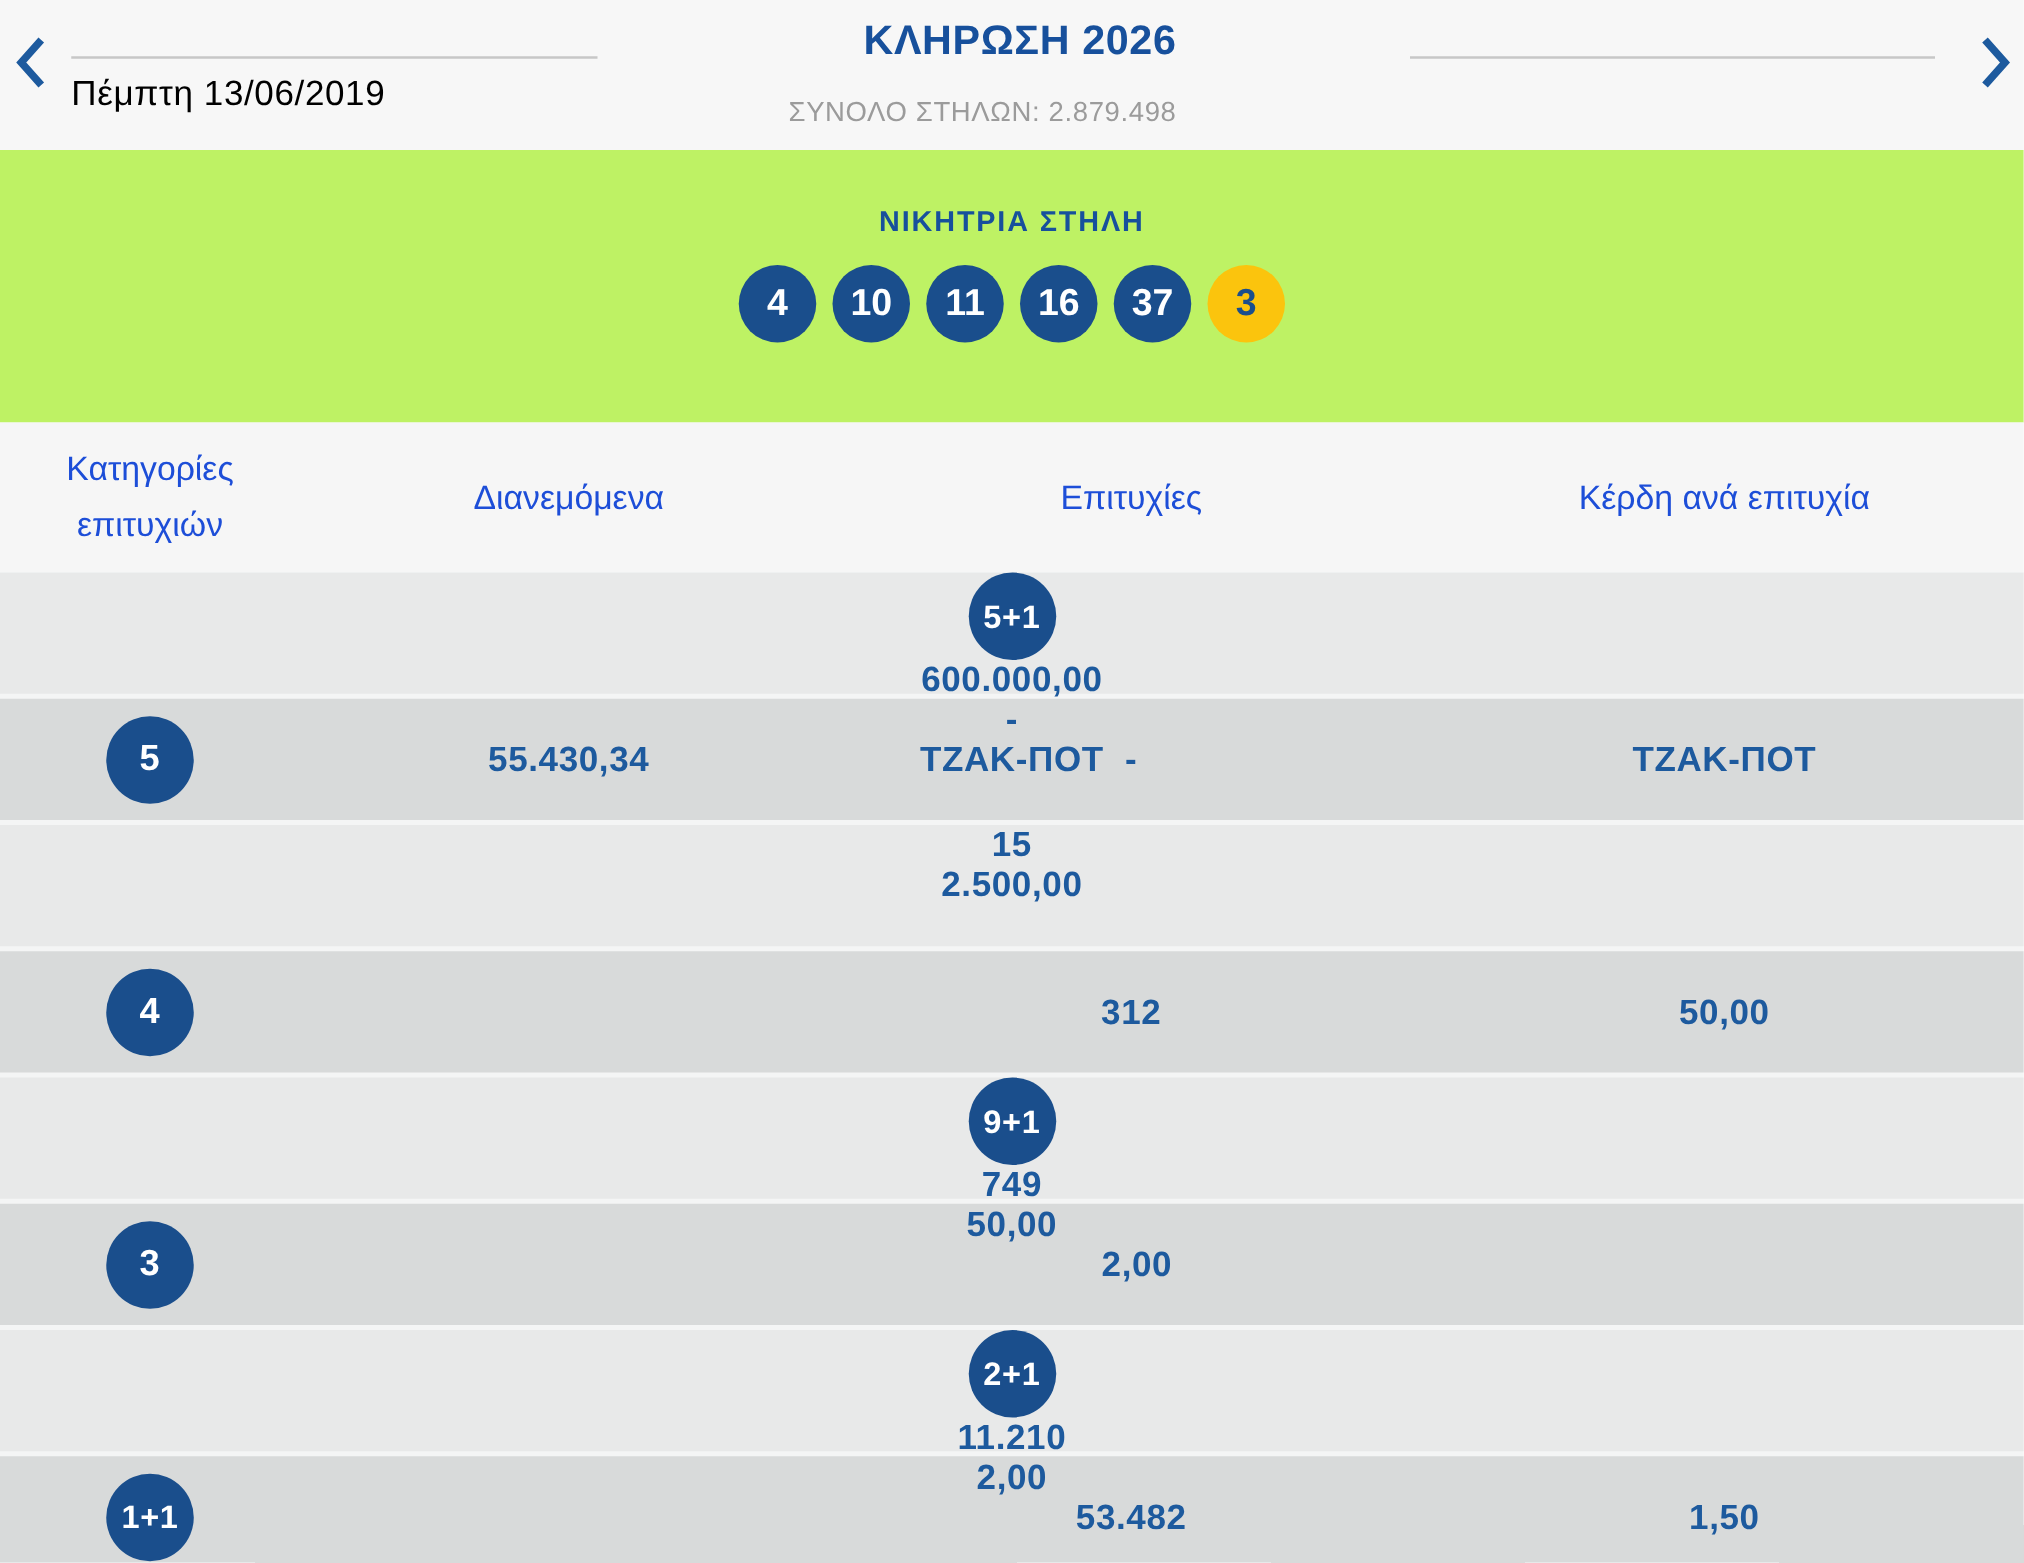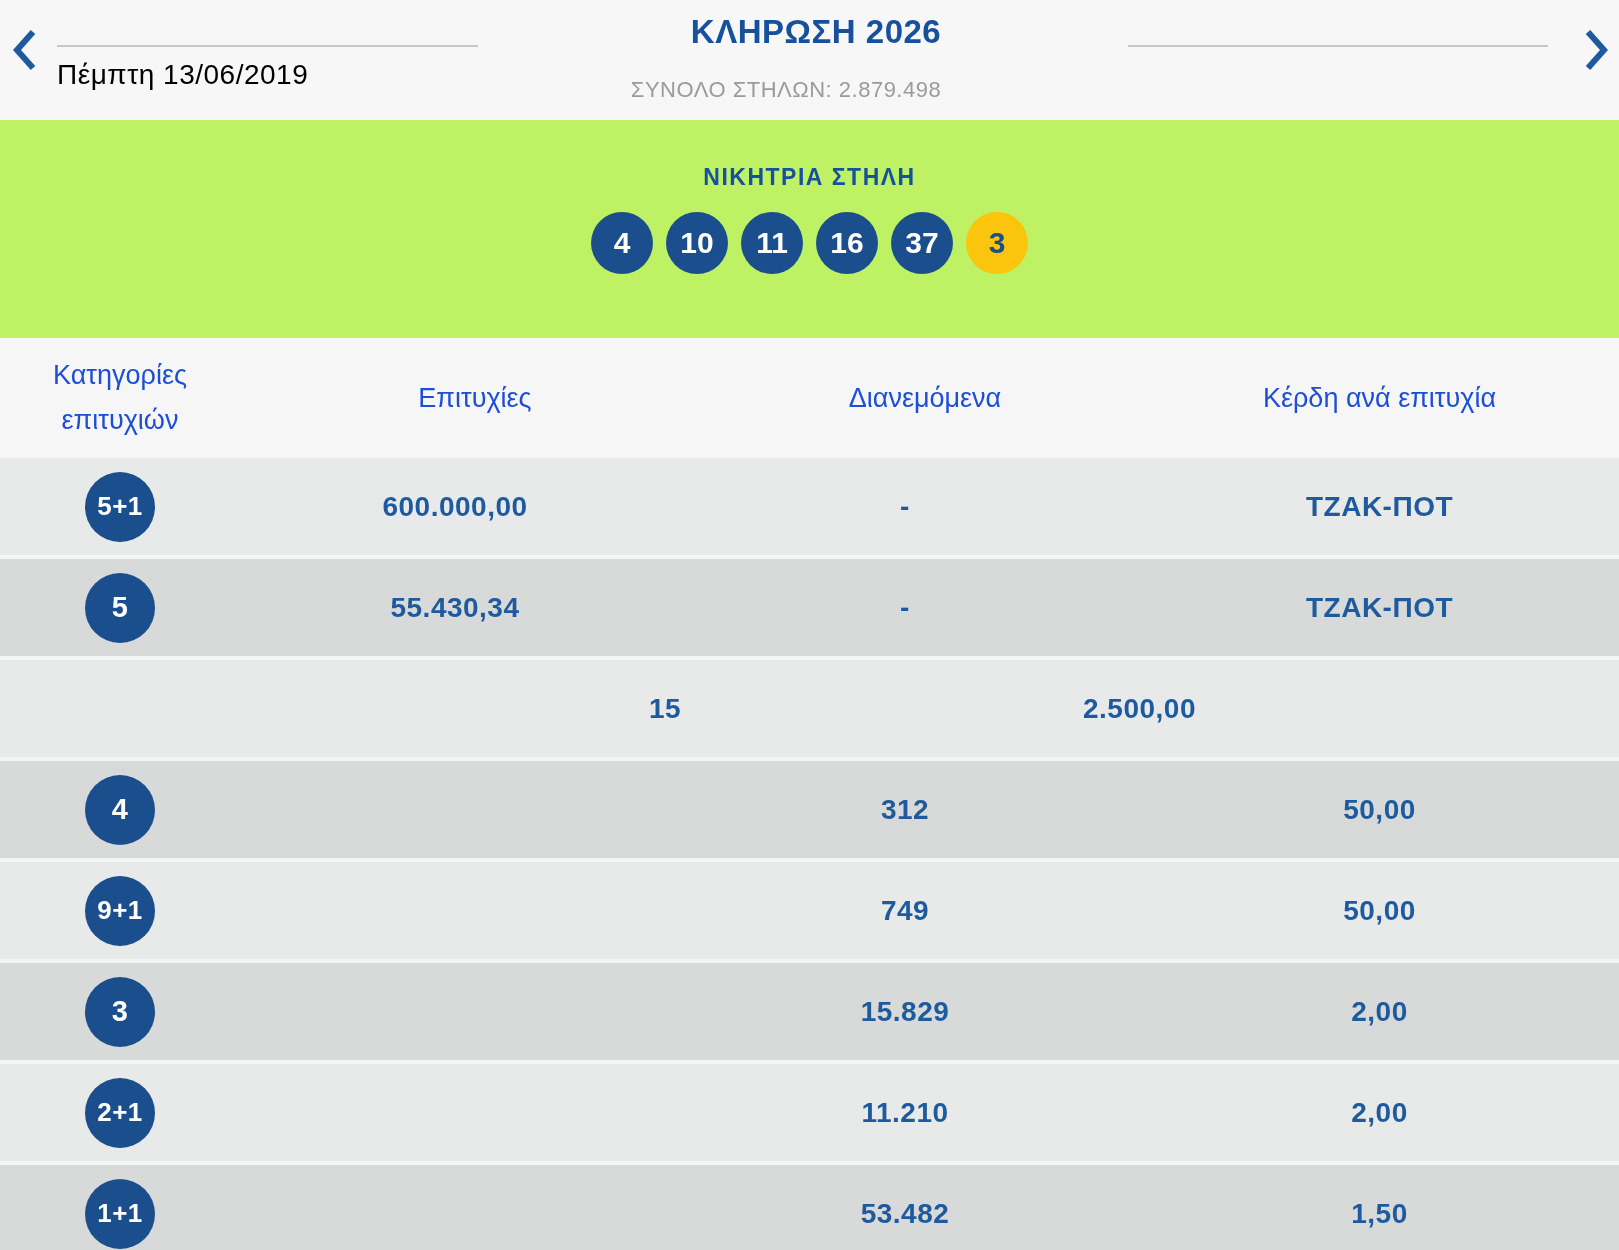--- a/index.html
+++ b/index.html
@@ -59,21 +59,21 @@
   }
   .col { text-align: center; }
   .c1 { width: 240px; }
   .c2 { width: 430px; }
   .c3 { width: 470px; }
   .c4 { width: 479px; }
   .table-head .wrap-head { display: inline-block; width: 180px; line-height: 1.65; }
 
   .rows-area { background: #f4f5f5; }
   .t-row { height: 97px; margin-bottom: 4px; display: flex; align-items: center; }
-  .t-row.odd  { background: #e8e9e9; }
+  .t-row.odd  { background: #e8e9e9; flex-direction: column; }
   .t-row.even { background: #d8dada; }
   .cat-badge {
     width: 70px; height: 70px; border-radius: 50%;
     background: #1a4e8c; color: #ffffff;
     font-size: 26px; font-weight: bold;
     display: inline-flex; align-items: center; justify-content: center;
     letter-spacing: 0.5px;
   }
   .cat-badge.single { font-size: 29px; }
   .val { font-weight: bold; font-size: 28px; color: #1d5a9e; letter-spacing: 0.5px; }
@@ -119,22 +119,22 @@
       <div class="ball">16</div>
       <div class="ball">37</div>
       <div class="ball joker">3</div>
     </div>
 </div>
 
 <div class="table-head">
   <div class="col c1">
     <span class="wrap-head">Κατηγορίες επιτυχιών</span>
   </div>
+  <div class="col c2">Διανεμόμενα</div>
   <div class="col c3">Επιτυχίες</div>
-  <div class="col c2">Διανεμόμενα</div>
   <div class="col c4">Κέρδη ανά επιτυχία</div>
 </div>
 
 <div class="rows-area">
   <div class="t-row odd">
     <div class="col c1">
       <span class="cat-badge">5+1</span>
     </div>
     <div class="col c2 val">600.000,00</div>
     <div class="col c3 val">-</div>
@@ -172,21 +172,20 @@
     <div class="col c2 val"></div>
     <div class="col c3 val">749</div>
     <div class="col c4 val">50,00</div>
   </div>
 
   <div class="t-row even">
     <div class="col c1">
       <span class="cat-badge single">3</span>
     </div>
     <div class="col c2 val"></div>
-    <div class="col c3 val">15.829</div>
     <div class="col c4 val">2,00</div>
   </div>
 
   <div class="t-row odd">
     <div class="col c1">
       <span class="cat-badge">2+1</span>
     </div>
     <div class="col c2 val"></div>
     <div class="col c3 val">11.210</div>
     <div class="col c4 val">2,00</div>

